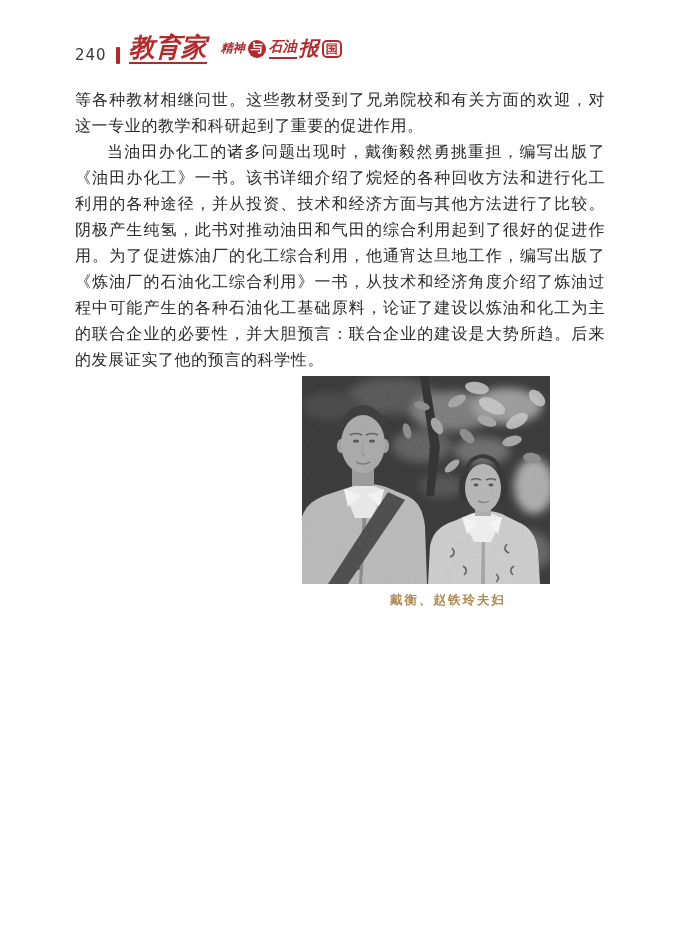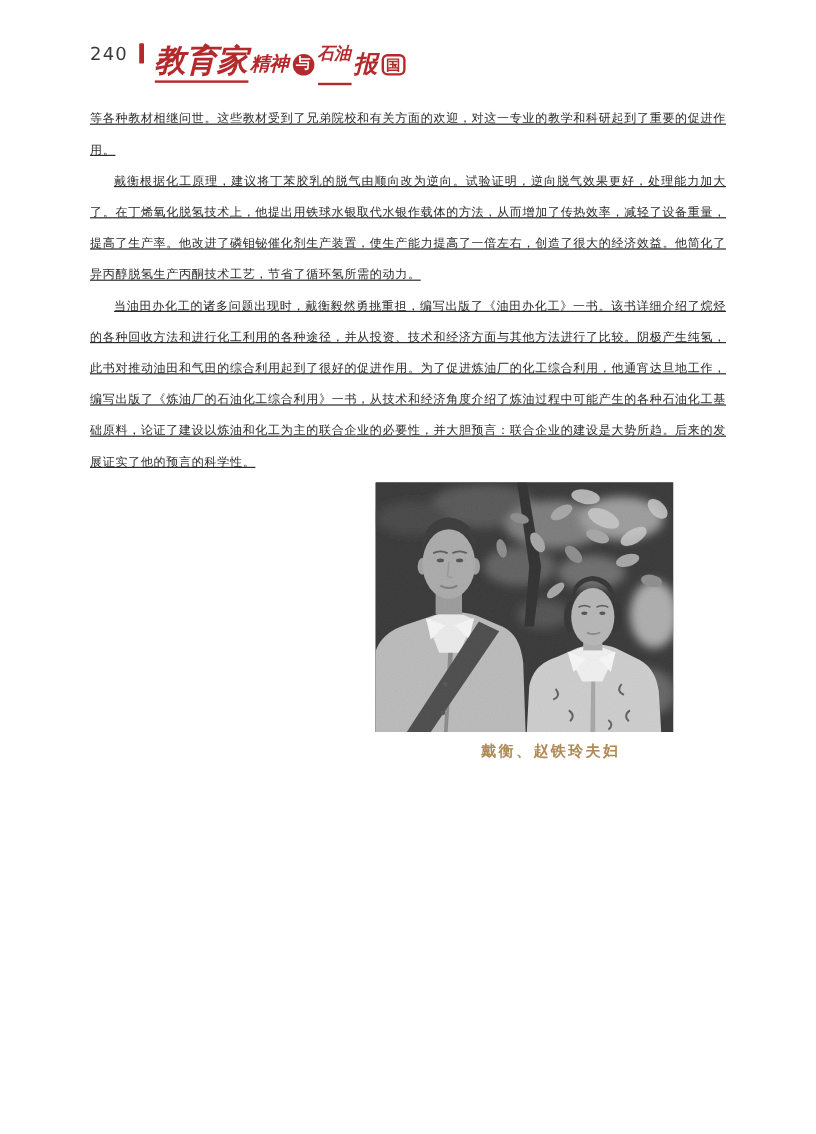--- a/index.html
+++ b/index.html
@@ -12,42 +12,42 @@
     width:680px;height:945px;background:#ffffff;
     font-family:"DejaVu Sans","Liberation Sans",sans-serif;
     position:relative;overflow:hidden;
   }
   .page{
     position:absolute;inset:0;
     padding:36px 75px 0 75px;
     box-sizing:border-box;
   }
   
-  .pagehead{display:flex;align-items:flex-start;height:28px;}
+  .pagehead{display:flex;align-items:flex-end;height:28px;}
   .pagenum{font-size:15px;color:#3a3a3a;letter-spacing:1px;}
   .redbar{width:4px;height:17px;background:var(--accent);margin:0 9px;border-radius:1px;flex:none;}
   .booktitle{display:flex;align-items:center;color:var(--accent);
     font-family:"DejaVu Serif","Liberation Serif",serif;font-weight:bold;font-style:italic;}
   .t-big{font-size:26px;line-height:1.05;border-bottom:2px solid var(--accent);padding-bottom:1px;}
-  .t-small{font-size:16px;margin-left:2px;}
+  .t-small{font-size:12px;margin-left:14px;}
   .t-circle{font-style:normal;flex:none;width:18px;height:18px;background:var(--accent);color:#fff;
     border-radius:50%;display:flex;align-items:center;justify-content:center;
     font-size:12px;margin:0 3px;font-weight:bold;}
-  .t-small-u{font-size:14px;border-bottom:2px solid var(--accent);padding-bottom:15px;}
+  .t-small-u{font-size:14px;border-bottom:2px solid var(--accent);padding-bottom:1px;}
   .t-big2{font-size:20px;margin-left:2px;line-height:1.05;}
   .t-boxed{font-style:normal;font-size:12px;color:var(--accent);border:2px solid var(--accent);
     border-radius:5px;padding:0 2px;margin-left:3px;line-height:14px;font-weight:bold;}
   
   main{margin-top:23px;color:var(--body-text);}
-  p.body{margin:0;font-size:10px;line-height:26px;text-align:justify;letter-spacing:0.6px;text-decoration:underline;}
+  p.body{margin:0;font-size:16px;line-height:26px;text-align:justify;letter-spacing:0.6px;}
   p.indent{text-indent:2em;}
   
   .wrapsec{margin-top:0;}
   .wrapsec p.body{line-height:22.4px;}
-  figure.photo{float:right;width:292px;margin:3px 0 0 12px;padding:0;}
+  figure.photo{float:right;width:292px;margin:3px 11px 0 12px;padding:0;}
   figure.photo svg{display:block;background:#1c1c1c;}
   figcaption{margin-top:8px;text-align:center;color:var(--caption);
     font-size:12.5px;letter-spacing:2px;font-weight:bold;}
 </style>
 </head>
 <body>
 
 <div class="page">
 
   <header class="pagehead">
@@ -58,21 +58,20 @@
       <span class="t-small">精神</span>
       <span class="t-circle">与</span>
       <span class="t-small-u">石油</span>
       <span class="t-big2">报</span>
       <span class="t-boxed">国</span>
     </div>
   </header>
 
   <main>
     <p class="body">等各种教材相继问世。这些教材受到了兄弟院校和有关方面的欢迎，对这一专业的教学和科研起到了重要的促进作用。</p>
-    <p class="body indent">戴衡根据化工原理，建议将丁苯胶乳的脱气由顺向改为逆向。试验证明，逆向脱气效果更好，处理能力加大了。在丁烯氧化脱氢技术上，他提出用铁球水银取代水银作载体的方法，从而增加了传热效率，减轻了设备重量，提高了生产率。他改进了磷钼铋催化剂生产装置，使生产能力提高了一倍左右，创造了很大的经济效益。他简化了异丙醇脱氢生产丙酮技术工艺，节省了循环氢所需的动力。</p>
     <p class="body indent">当油田办化工的诸多问题出现时，戴衡毅然勇挑重担，编写出版了《油田办化工》一书。该书详细介绍了烷烃的各种回收方法和进行化工利用的各种途径，并从投资、技术和经济方面与其他方法进行了比较。阴极产生纯氢，此书对推动油田和气田的综合利用起到了很好的促进作用。为了促进炼油厂的化工综合利用，他通宵达旦地工作，编写出版了《炼油厂的石油化工综合利用》一书，从技术和经济角度介绍了炼油过程中可能产生的各种石油化工基础原料，论证了建设以炼油和化工为主的联合企业的必要性，并大胆预言：联合企业的建设是大势所趋。后来的发展证实了他的预言的科学性。</p>
 
     <section class="wrapsec">
       <figure class="photo">
 
         <svg width="248" height="208" viewBox="0 0 248 208" role="img">
           <defs>
             <filter id="soft" x="-30%" y="-30%" width="160%" height="160%">
               <feGaussianBlur stdDeviation="4"></feGaussianBlur>
             </filter>

